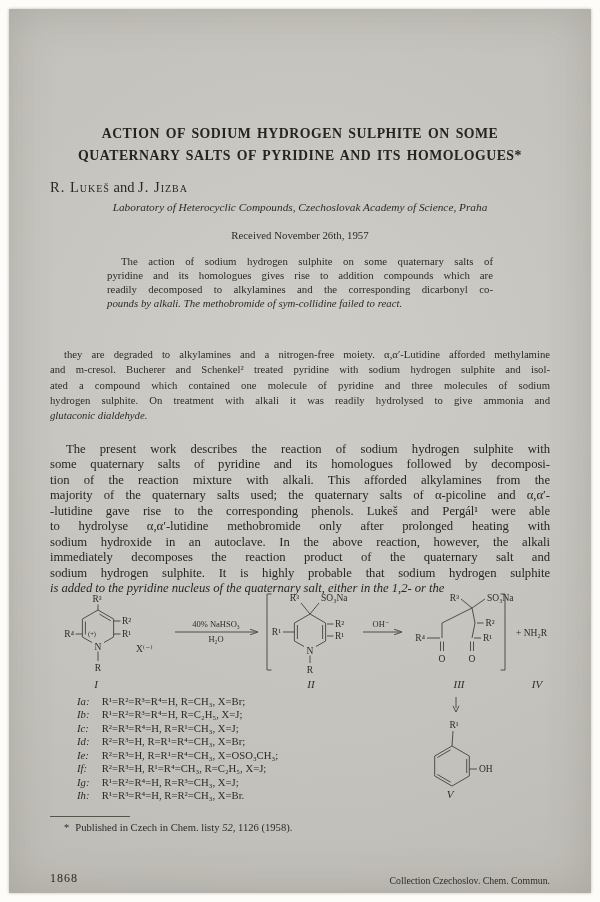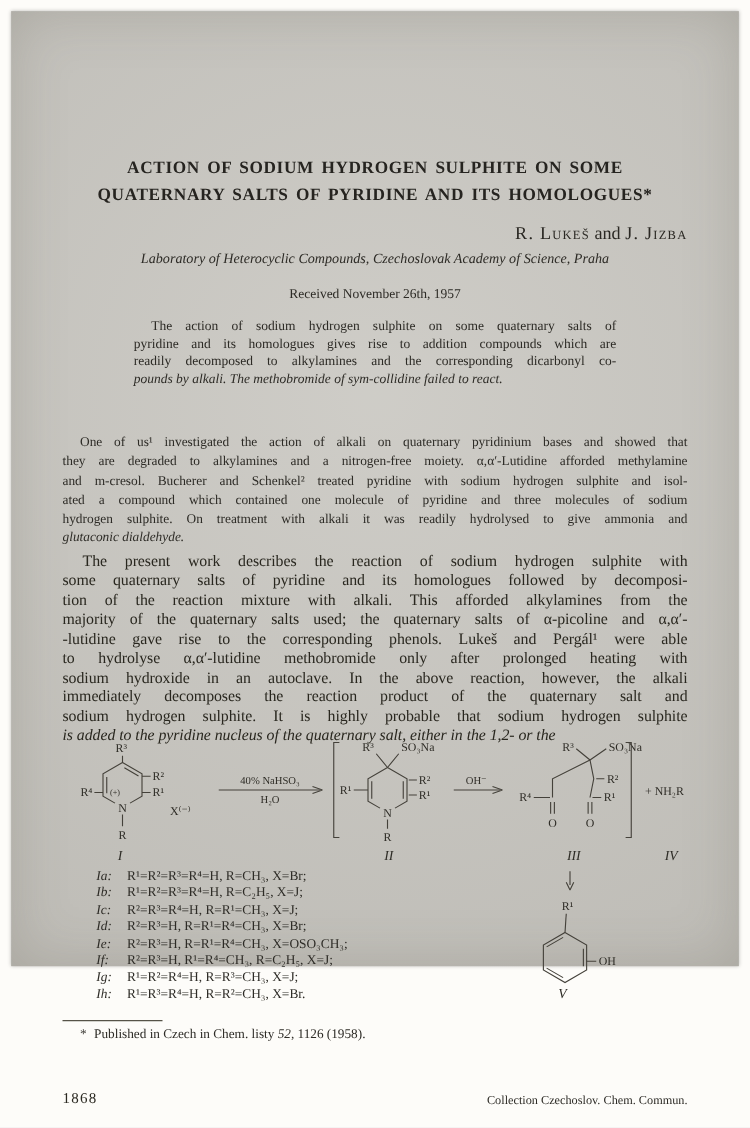--- a/index.html
+++ b/index.html
@@ -1,24 +1,24 @@
 <!DOCTYPE html>
 <html><head>
 <meta charset="utf-8">
 <style>
   html,body{margin:0;padding:0;background:#ffffff;}
   .screen{position:relative;width:600px;height:902px;background:#fdfcf9;overflow:hidden;
           font-family:"Liberation Serif","DejaVu Serif",serif;color:#2d2b26;}
-  .paper{position:absolute;left:9px;top:9px;width:582px;height:764px;background:#c9c7c1;
+  .paper{position:absolute;left:9px;top:9px;width:582px;height:884px;background:#c9c7c1;
          background-image:radial-gradient(circle at 50% 40%, rgba(255,255,255,.10), rgba(0,0,0,.05) 95%);
          box-shadow:inset 0 0 45px rgba(92,86,74,.22), 0 0 3px rgba(0,0,0,.25);}
   .abs{position:absolute;}
   .title{left:41px;width:500px;top:114px;text-align:center;font-weight:bold;
          font-size:13.8px;line-height:22px;letter-spacing:.5px;color:#262420;word-spacing:2px;}
-  .authors{left:41px;width:500px;top:170px;text-align:right;font-size:14.5px;color:#2a2823;}
+  .authors{left:41px;width:500px;top:170px;text-align:left;font-size:14.5px;color:#2a2823;}
   .sc{font-variant:small-caps;letter-spacing:1px;}
   .affil{left:41px;width:500px;top:192px;text-align:center;font-style:italic;font-size:11.3px;}
   .received{left:41px;width:500px;top:220px;text-align:center;font-size:10.8px;}
   .para div{text-align:justify;text-align-last:justify;}
   .para div:last-of-type{text-align-last:left;font-style:italic;}
   .abstract{left:98px;width:386px;top:245px;font-size:10.8px;line-height:14.1px;}
   .abstract div:first-of-type{text-indent:14px;}
   .intro{left:41px;width:500px;top:338px;font-size:10.7px;line-height:15.25px;}
   .intro div:first-of-type{text-indent:14px;}
   .bodytext{left:41px;width:500px;top:433px;font-size:12.7px;line-height:15.45px;letter-spacing:-0.05px;color:#29271f;}
@@ -58,21 +58,20 @@
     <div class="abs abstract para">
 
     <div>The action of sodium hydrogen sulphite on some quaternary salts of</div>
         <div>pyridine and its homologues gives rise to addition compounds which are</div>
         <div>readily decomposed to alkylamines and the corresponding dicarbonyl co-</div>
         <div>pounds by alkali. The methobromide of sym-collidine failed to react.</div>
       </div>
 
     <div class="abs intro para">
 
-    <div>One of us¹ investigated the action of alkali on quaternary pyridinium bases and showed that</div>
         <div>they are degraded to alkylamines and a nitrogen-free moiety. α,α′-Lutidine afforded methylamine</div>
         <div>and m-cresol. Bucherer and Schenkel² treated pyridine with sodium hydrogen sulphite and isol-</div>
         <div>ated a compound which contained one molecule of pyridine and three molecules of sodium</div>
         <div>hydrogen sulphite. On treatment with alkali it was readily hydrolysed to give ammonia and</div>
         <div>glutaconic dialdehyde.</div>
       </div>
 
     <div class="abs bodytext para">
 
     <div>The present work describes the reaction of sodium hydrogen sulphite with</div>

